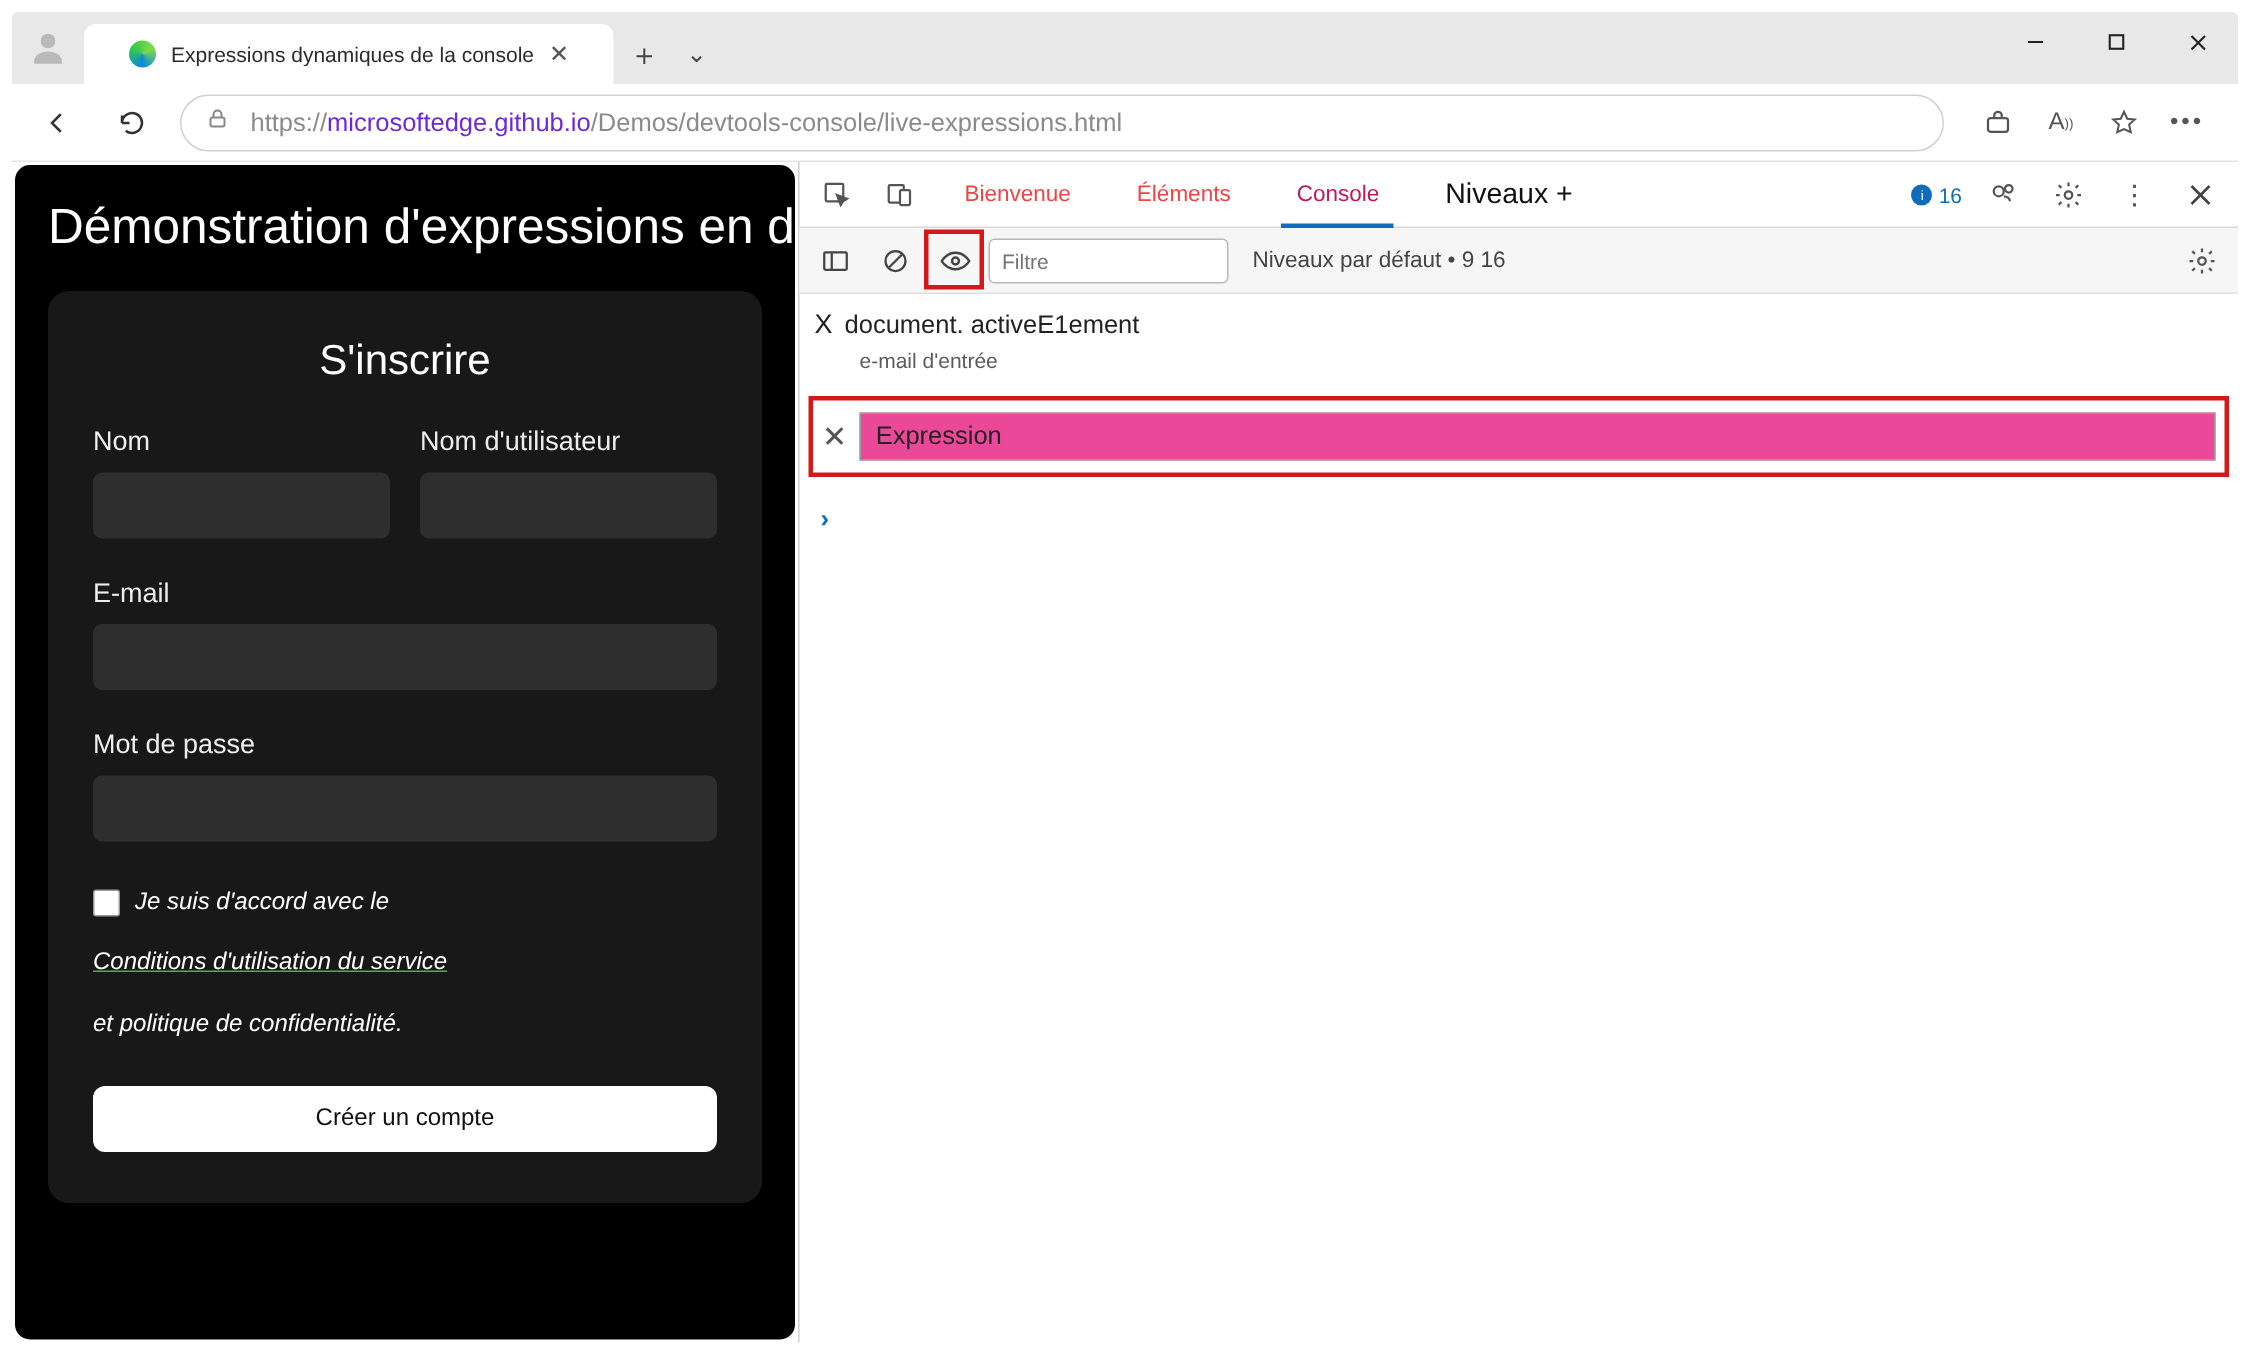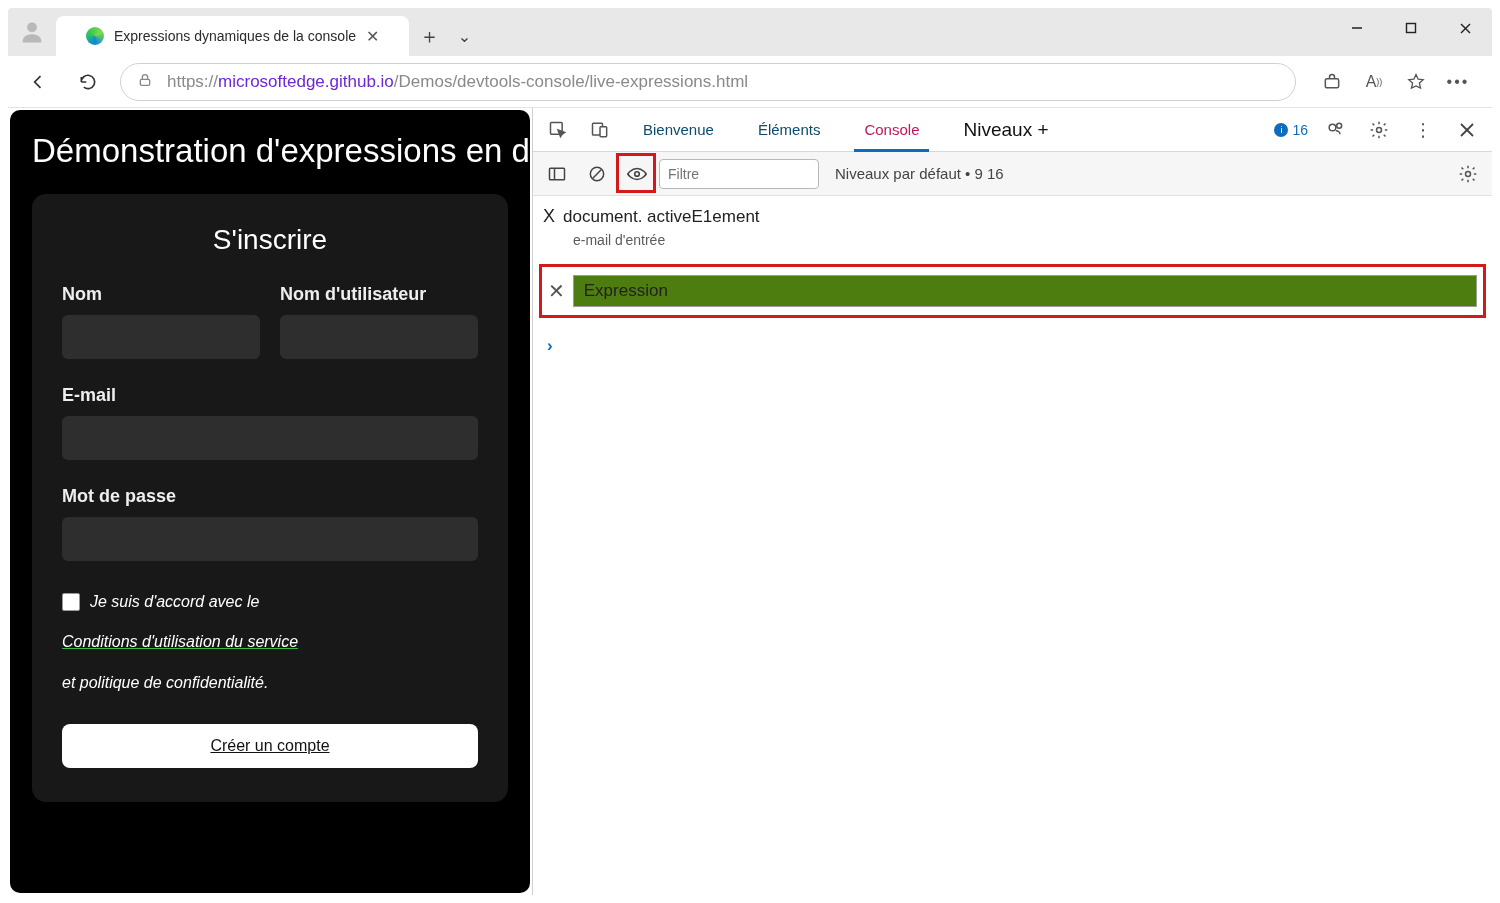--- a/index.html
+++ b/index.html
@@ -30,32 +30,32 @@
   .addr-icon { width:28px; height:28px; display:flex; align-items:center; justify-content:center; color:#555; }
   
   
   .content { display:flex; height: calc(903px - 16px - 48px - 52px); }
   .page-pane { width: 520px; background:#000; color:#fff; padding: 22px 22px 0; border-radius:10px; margin:2px; overflow:hidden; position:relative; }
   .page-title { font-size:33px; font-weight:400; margin-bottom: 24px; letter-spacing:0; white-space:nowrap; }
   .card { background:#181818; border-radius:14px; padding: 30px 30px 34px; }
   .card-title { text-align:center; font-size:28px; font-weight:400; margin-bottom:28px; }
   .row { display:flex; gap:20px; }
   .field { flex:1; margin-bottom:26px; }
-  .field label { display:block; font-size:18px; margin-bottom:10px; color:#eee;font-weight:bold; }
+  .field label { display:block; font-size:18px; margin-bottom:10px; color:#eee; }
   .field .input { height:44px; background:#2e2e2e; border-radius:6px; width:100%; }
   .agree-row { display:flex; align-items:flex-start; gap:10px; font-size:16px; flex-wrap:wrap; line-height:1.9; margin-top:6px;font-style:italic; }
   .checkbox { width:18px; height:18px; background:#fff; border:1px solid #999; border-radius:2px; flex-shrink:0; margin-top:6px; }
   .tos-link { text-decoration:underline; text-decoration-color:#3dbb3d; color:#fff; }
-  .create-btn { margin-top:26px; background:#fff; color:#111; border-radius:8px; height:44px; display:flex; align-items:center; justify-content:center; font-size:16px;text-decoration:underline; }
+  .create-btn { margin-top:26px; background:#fff; color:#111; border-radius:8px; height:44px; display:flex; align-items:center; justify-content:center; font-size:16px; }
   
   
   .devtools { flex:1; border-left:1px solid #d0d0d0; display:flex; flex-direction:column; background:#fff; }
   .dt-tabbar { height:44px; border-bottom:1px solid #d8d8d8; display:flex; align-items:center; padding:0 8px; gap:8px; position:relative; }
   .dt-icon { width:34px; height:34px; display:flex; align-items:center; justify-content:center; color:#4d4d4d; }
-  .dt-tab { font-size:15px; color:#0c4a6e; padding:0 18px; height:44px; display:flex; align-items:center; position:relative; cursor:pointer; }
+  .dt-tab { font-size:15px; color:#ef4444; padding:0 18px; height:44px; display:flex; align-items:center; position:relative; cursor:pointer; }
   .dt-tab.active { color:#be185d; }
   .dt-tab.active::after { content:''; position:absolute; left:8px; right:8px; bottom:0; height:3px; background:#0f6cbd; }
   .dt-tab.sources { font-size:19px; color:#111; }
   .dt-right { margin-left:auto; display:flex; align-items:center; gap:10px; }
   .issue-badge { display:flex; align-items:center; gap:4px; color:#0f6cbd; font-size:14px; }
   .issue-dot { width:14px; height:14px; border-radius:50%; background:#0f6cbd; display:inline-flex; align-items:center; justify-content:center; color:#fff; font-size:9px; }
   
   .dt-toolbar { height:44px; border-bottom:1px solid #e0e0e0; display:flex; align-items:center; padding:0 6px; gap:4px; background:#f6f6f6; position:relative; }
   .tool-btn { width:36px; height:36px; display:flex; align-items:center; justify-content:center; color:#555; border-radius:4px; position:relative; }
   .eye-highlight { position:absolute; border:3px solid #d31a1a; width:40px; height:40px; pointer-events:none; }
@@ -63,21 +63,21 @@
   .levels { margin-left:12px; font-size:15px; color:#444; }
   .gear-right { margin-left:auto; }
   .behind-text { position:absolute; left:94px; top:10px; font-size:17px; color:#222; z-index:-1; white-space:nowrap; }
   
   .live-expr-row { padding:10px 10px 4px; border-bottom:1px solid transparent; font-size:17px; color:#222; display:flex; gap:8px; align-items:baseline; }
   .live-expr-row .x { font-size:18px; color:#222; }
   .live-sub { padding:0 10px 10px 40px; font-size:14px; color:#5c5c5c; }
   
   .expr-block { margin:6px 6px; border:3px solid #d31a1a; padding:8px 6px; display:flex; align-items:center; gap:8px; }
   .expr-block .x2 { font-size:20px; color:#555; }
-  .expr-input { flex:1; border:1px solid #9c9c9c; height:32px; padding:0 10px; font-size:17px; color:#222; background:#4d7c0f; }
+  .expr-input { flex:1; border:1px solid #9c9c9c; height:32px; padding:0 10px; font-size:17px; color:#222; background:#ec4899; }
   
   .prompt { padding:12px 14px; color:#0f6cbd; font-size:17px; font-weight:600; }
 </style>
 </head>
 <body>
 
 <div class="titlebar">
   <div class="profile-icon">
     <svg viewBox="0 0 24 24" fill="#b9b9b9">
         <circle cx="12" cy="8" r="4.2"></circle>

